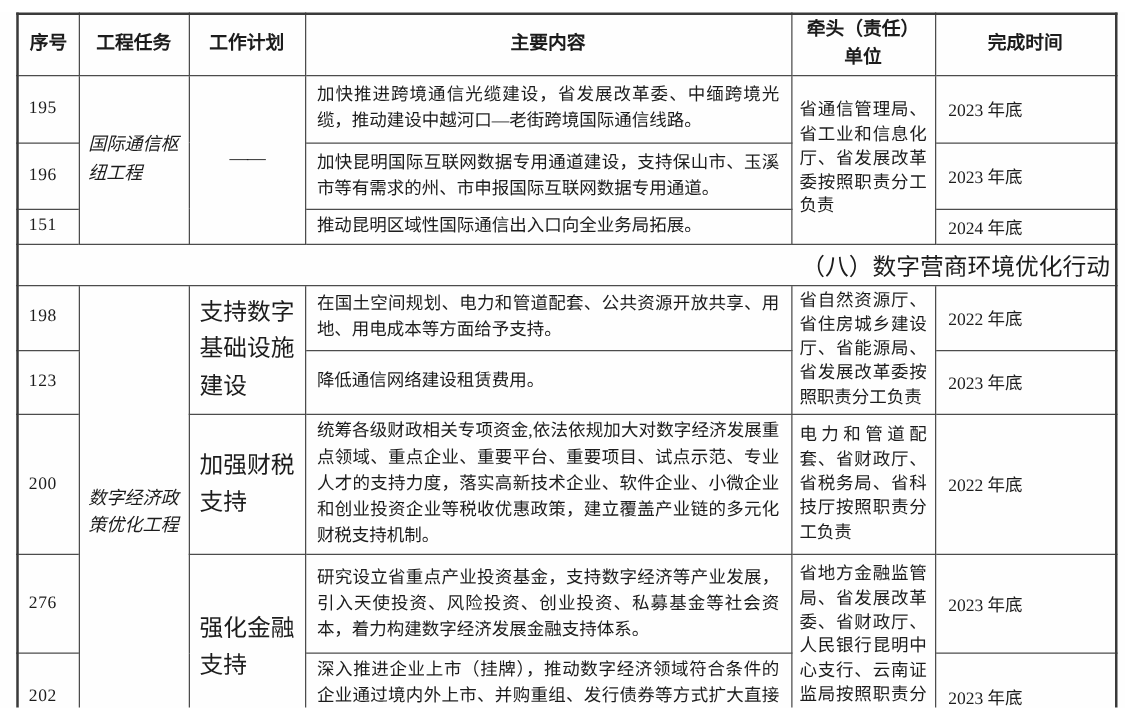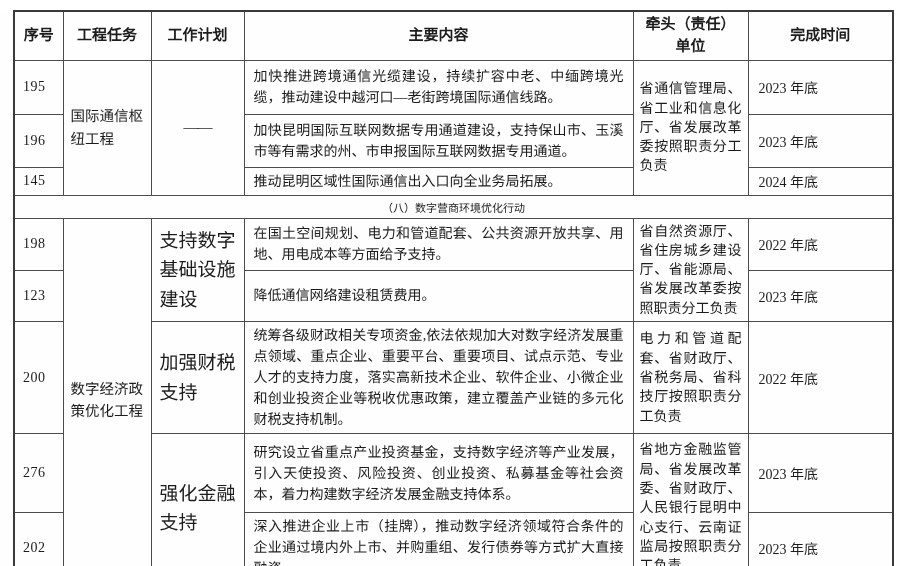--- a/index.html
+++ b/index.html
@@ -43,20 +43,21 @@
   th.wrap2 { white-space: pre-line; margin-left: 48px; }
   td.no {
     text-align: left;
     letter-spacing: 0.5px;
   }
   td.task {
     text-align: left;
     padding: 2px 7px;
     font-size: 14.5px;
     line-height: 1.55;
+    font-style: italic;
   }
   td.plan {
     text-align: left;
     padding: 2px 8px;
     font-size: 19px;
     line-height: 1.55;
   }
   td.plan-dash {
     text-align: center;
     font-size: 15px;
@@ -71,23 +72,23 @@
     text-align: justify;
     line-height: 1.38;
     padding: 3px 6px;
   }
   td.time {
     text-align: left;
     padding-left: 10px;
     white-space: nowrap;
   }
   td.section-cell {
-    text-align: center;
+    text-align: right;
     padding: 2px 4px;
-    font-size: 11px;
+    font-size: 19px;
   }
   
   tr.h-header  { height: 47px; }
   tr.h-195     { height: 54px; }
   tr.h-196     { height: 53px; }
   tr.h-197     { height: 23px; }
   tr.h-section { height: 23px; }
   tr.h-198     { height: 52px; padding-left: 13px; }
   tr.h-199     { height: 51px; }
   tr.h-200     { height: 97px; }
@@ -116,33 +117,33 @@
       <th>主要内容</th>
       <th class="wrap2">牵头（责任）
 单位</th>
       <th>完成时间</th>
     </tr>
 
     <tr class="h-195">
       <td class="no">195</td>
       <td class="task" rowspan="3">国际通信枢纽工程</td>
       <td class="plan plan-dash" rowspan="3">——</td>
-      <td class="content">加快推进跨境通信光缆建设，持续扩容中老、中缅跨境光缆，推动建设中越河口—老街跨境国际通信线路。</td>
+      <td class="content">加快推进跨境通信光缆建设，省发展改革委、中缅跨境光缆，推动建设中越河口—老街跨境国际通信线路。</td>
       <td class="unit" rowspan="3">省通信管理局、省工业和信息化厅、省发展改革委按照职责分工负责</td>
       <td class="time">2023 年底</td>
     </tr>
 
     <tr class="h-196">
       <td class="no">196</td>
       <td class="content">加快昆明国际互联网数据专用通道建设，支持保山市、玉溪市等有需求的州、市申报国际互联网数据专用通道。</td>
       <td class="time">2023 年底</td>
     </tr>
 
     <tr class="h-197">
-      <td class="no">145</td>
+      <td class="no">151</td>
       <td class="content">推动昆明区域性国际通信出入口向全业务局拓展。</td>
       <td class="time">2024 年底</td>
     </tr>
 
     <tr class="h-section">
       <td class="section-cell" colspan="6">（八）数字营商环境优化行动</td>
     </tr>
 
     <tr class="h-198">
       <td class="no">198</td>

